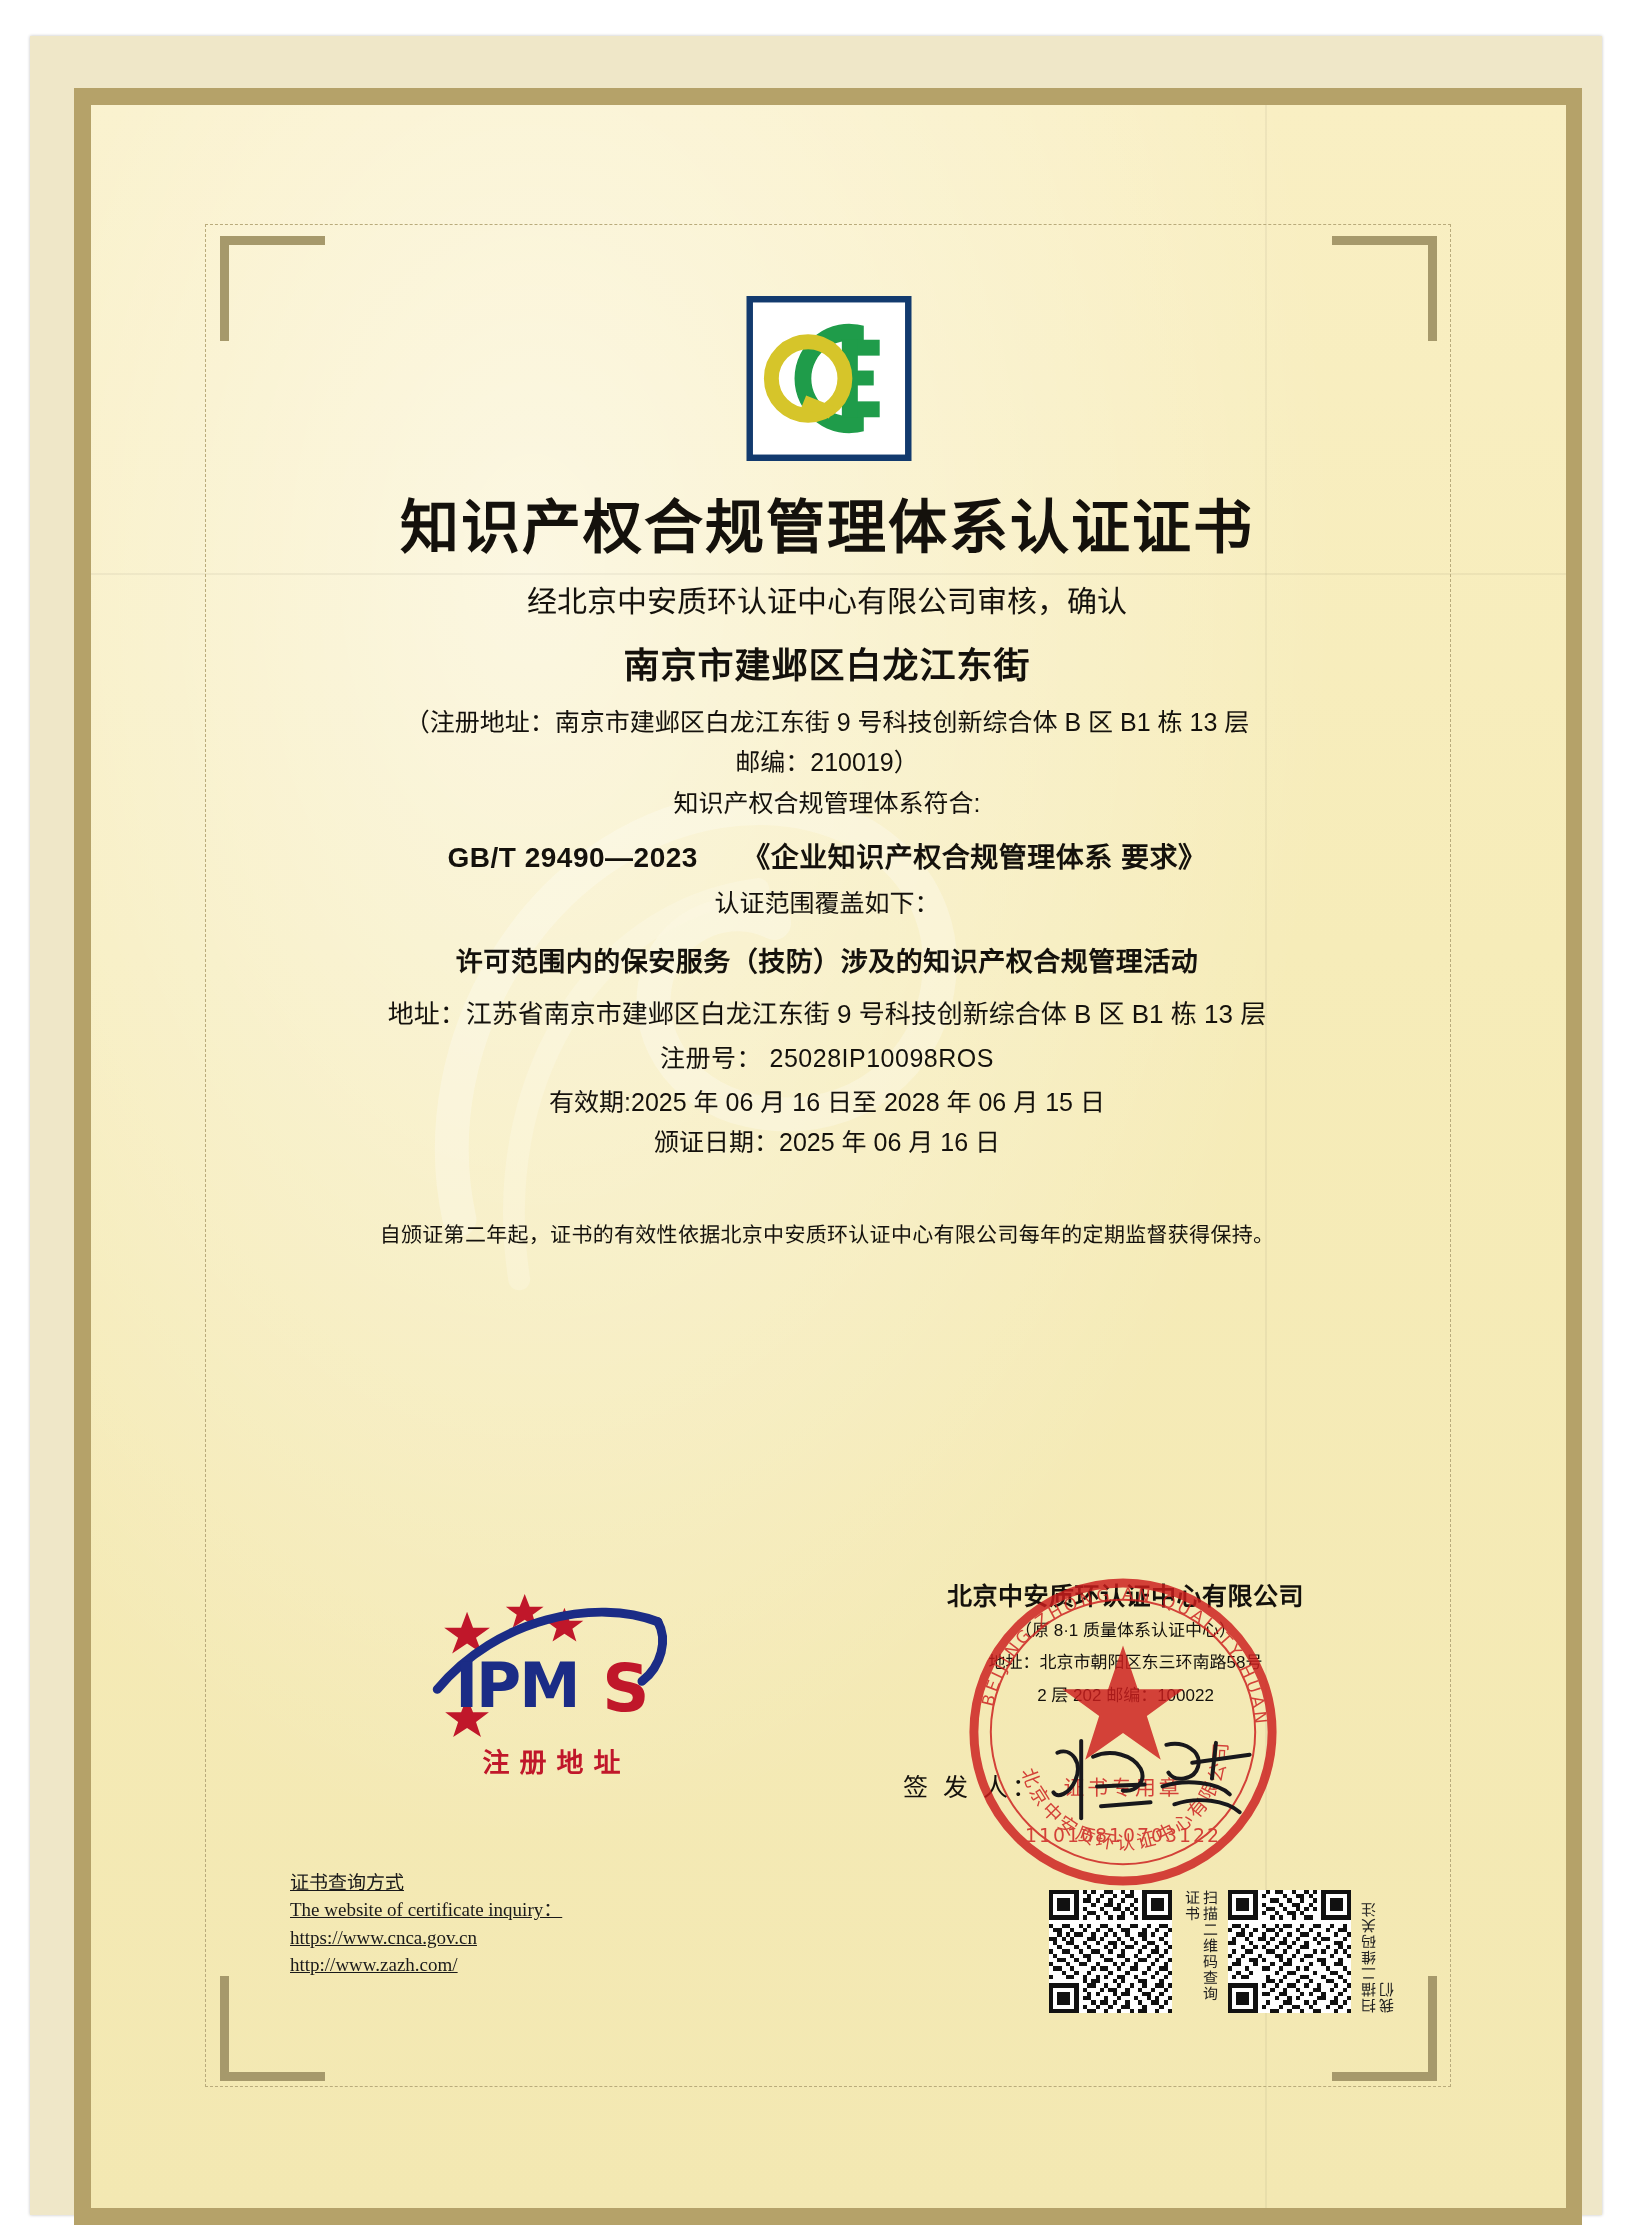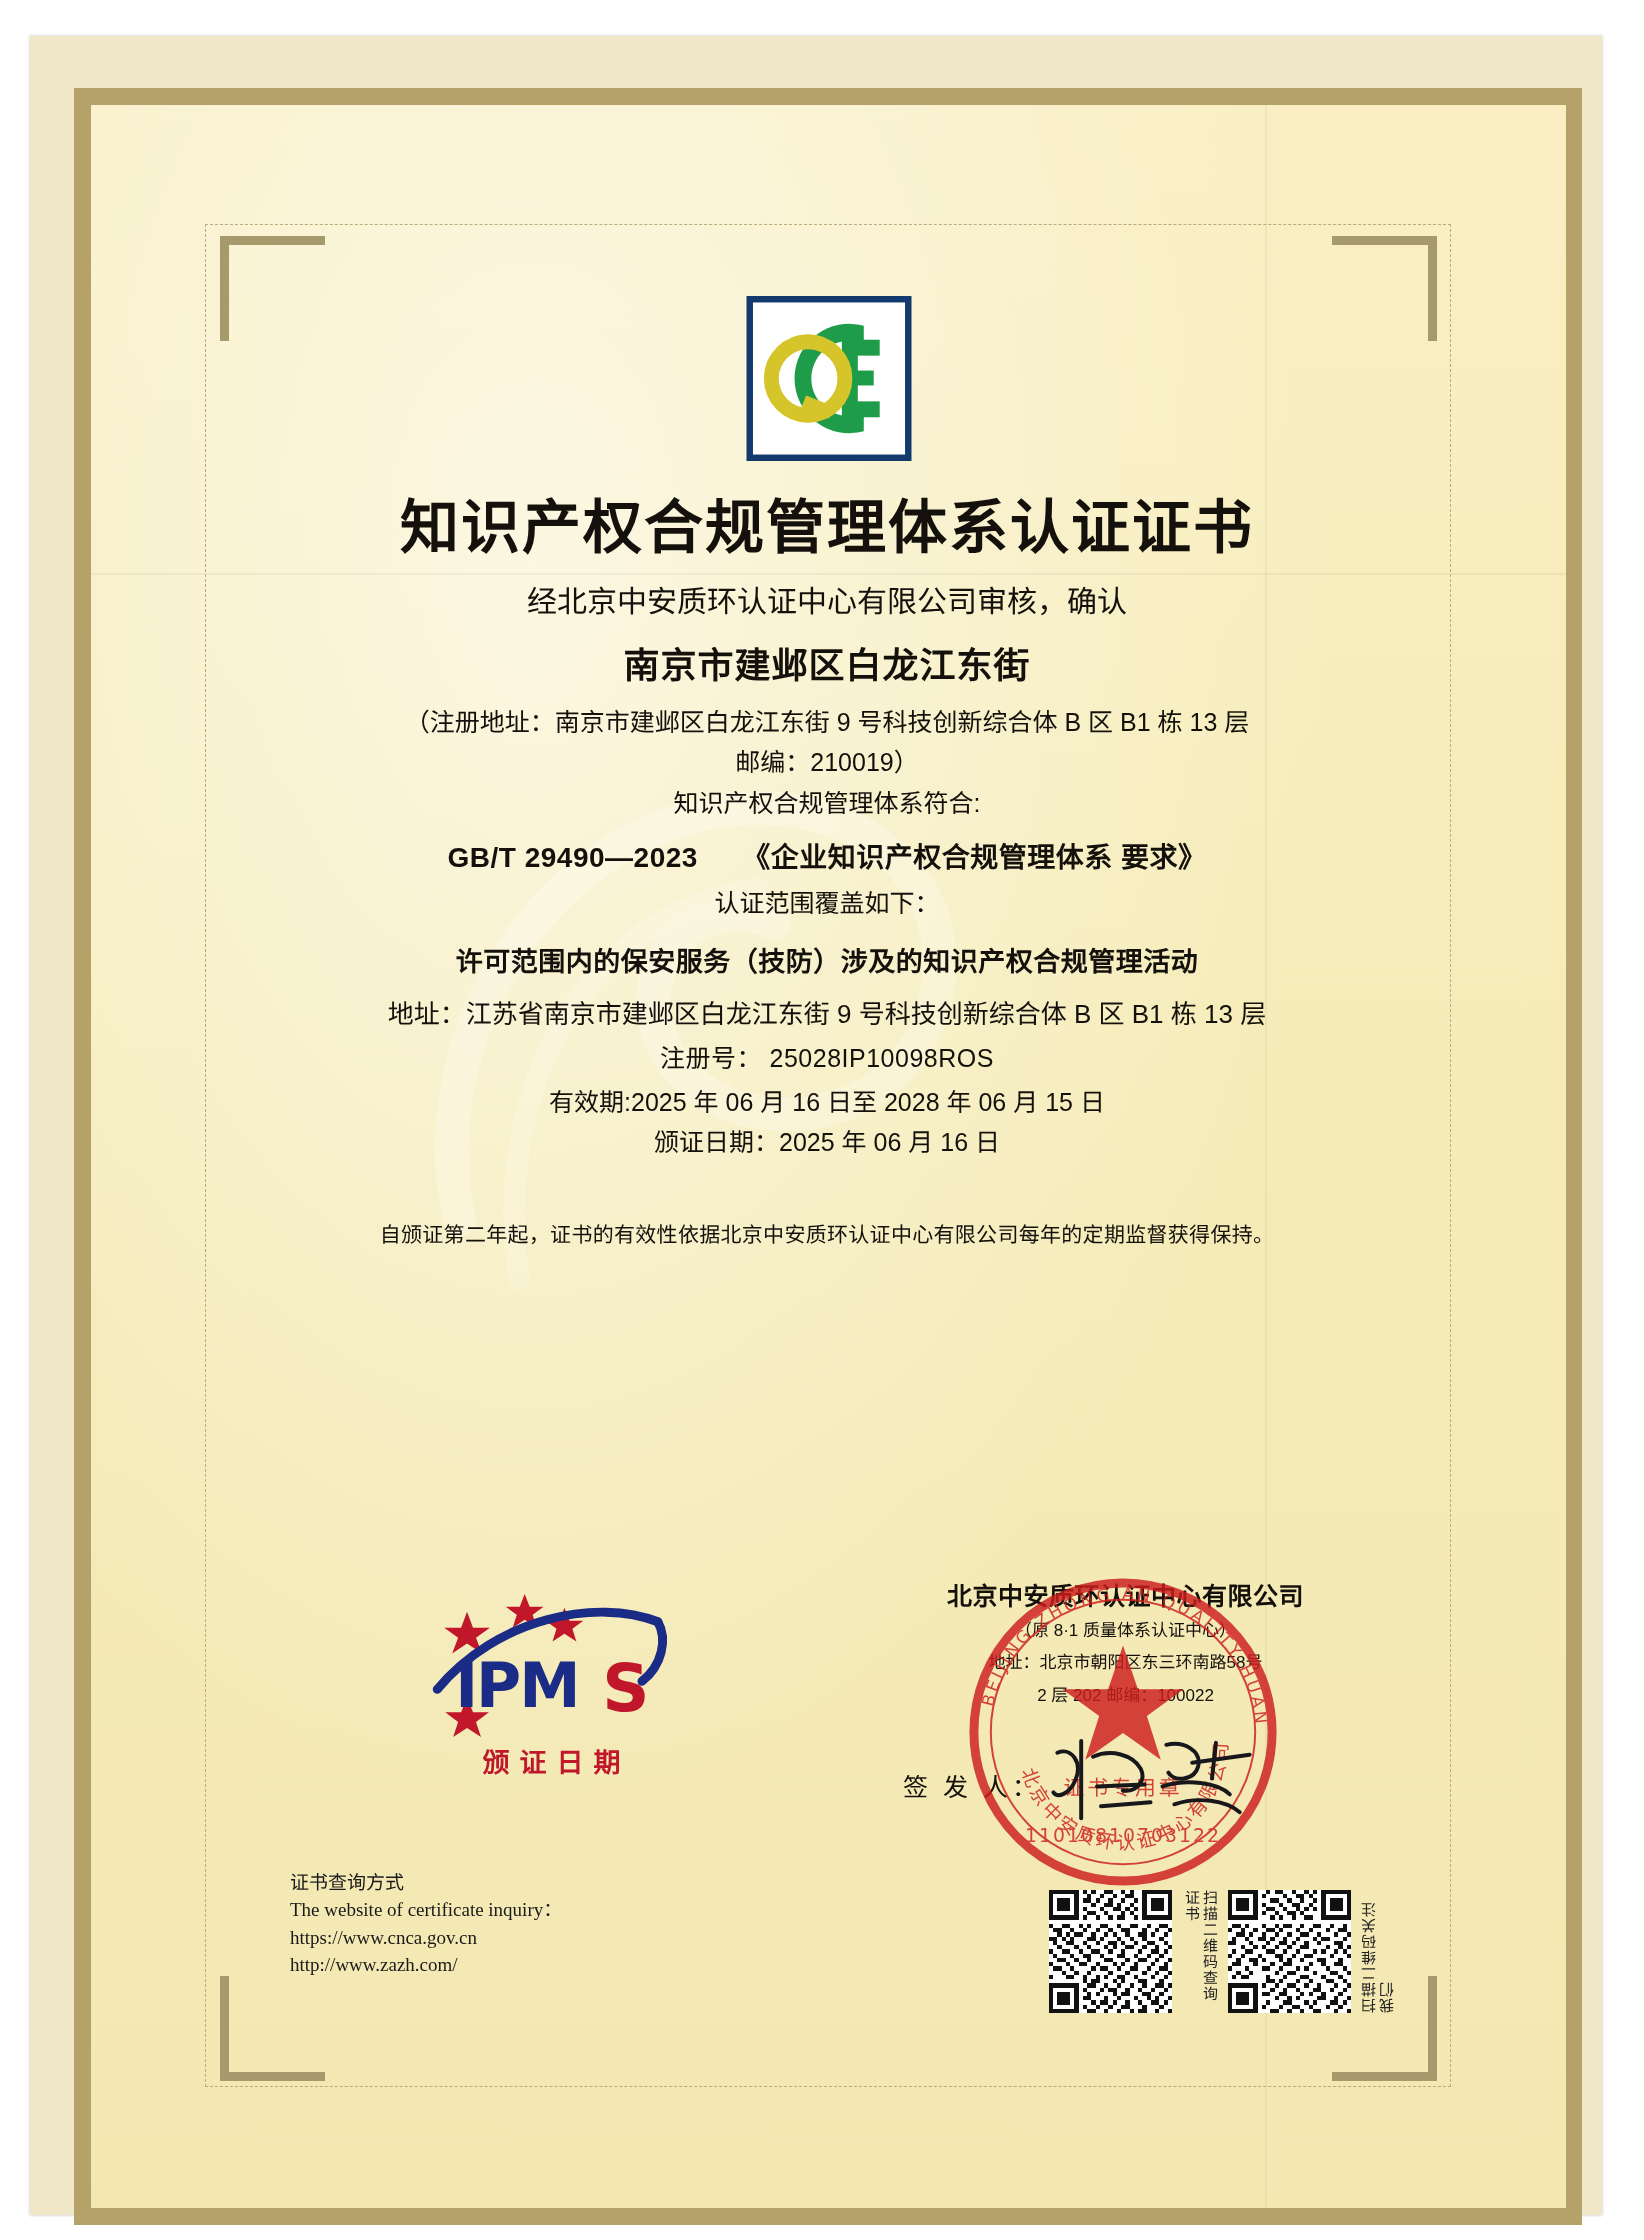--- a/index.html
+++ b/index.html
@@ -223,20 +223,21 @@
   
   .inquiry {
     position: absolute;
     left: 199px;
     bottom: 229px;
     font-size: 19px;
     line-height: 1.45;
     color: #1a1a1a;
     text-align: left;
     font-family: "Liberation Serif", serif;
+    text-decoration: underline;
   }
   .inquiry .cn { font-family: "DejaVu Sans", sans-serif; font-size: 19px; }
 
   .qr-area {
     position: absolute;
     right: 169px;
     bottom: 195px;
     display: flex;
     align-items: flex-start;
     gap: 10px;
@@ -329,21 +330,21 @@
               <polygon points="60,120 66,135 82,135 69,145 74,160 60,151 46,160 51,145 38,135 54,135"></polygon>
             </g>
 
             <path d="M30 112 C90 40 190 20 252 44" fill="none" stroke="#1b2c86" stroke-width="9" stroke-linecap="round"></path>
             <path d="M252 44 C262 62 256 88 236 104" fill="none" stroke="#1b2c86" stroke-width="9" stroke-linecap="round"></path>
 
             <text x="48" y="130" font-family="DejaVu Sans, sans-serif" font-size="62" font-weight="bold" fill="#1b2c86" letter-spacing="-2">IPM</text>
             <text x="196" y="134" font-family="DejaVu Sans, sans-serif" font-size="66" font-weight="bold" fill="#c0172a">S</text>
           </svg>
         </div>
-        <div class="ipms-cn">颁证日期</div>
+        <div class="ipms-cn">注册地址</div>
       </div>
 
       <div class="issuer">
         <div class="org">北京中安质环认证中心有限公司</div>
         <div class="sub">（原 8·1 质量体系认证中心）</div>
         <div class="sub">地址：北京市朝阳区东三环南路58号</div>
         <div class="sub">2 层 202  邮编：100022</div>
         <div class="sign">签 发 人：</div>
       </div>
 

